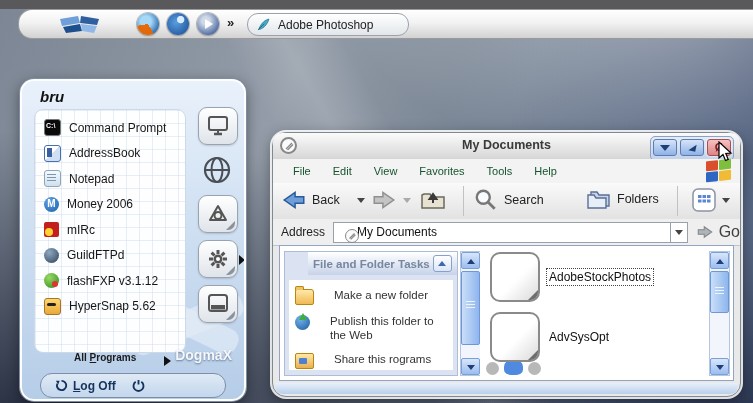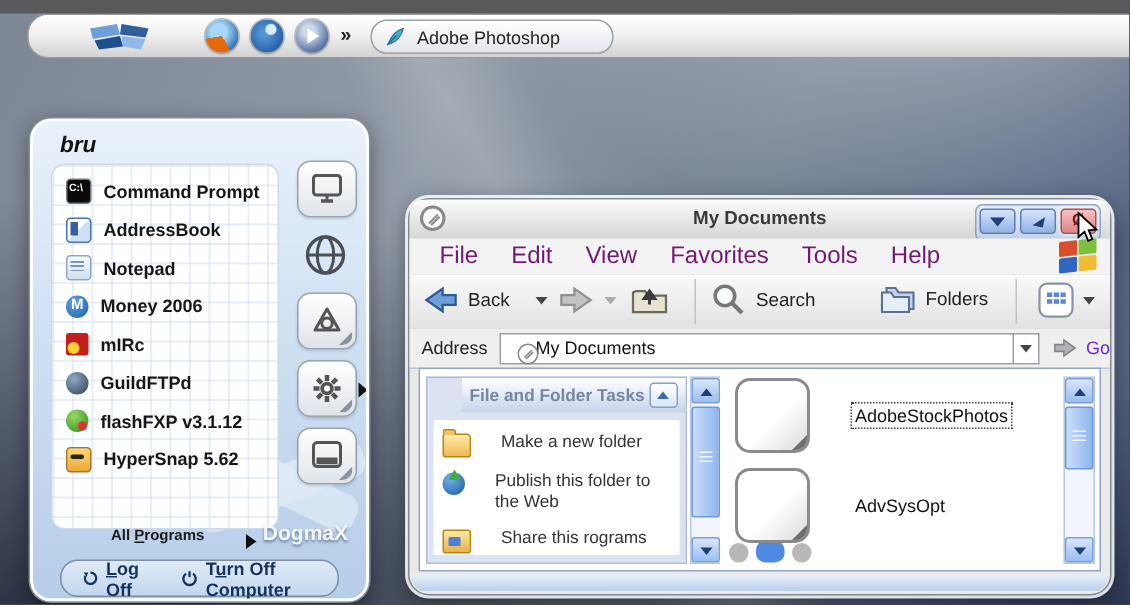--- a/index.html
+++ b/index.html
@@ -33,21 +33,21 @@
   .wm{position:absolute;right:-8px;bottom:28px;width:130px;height:90px;opacity:.5;pointer-events:none;}
   .wm div{position:absolute;background:rgba(255,255,255,0.75);border-radius:10px;}
   .wm .b1{left:6px;top:30px;width:118px;height:26px;transform:rotate(-22deg);}
   .wm .b2{left:10px;top:28px;width:110px;height:26px;transform:rotate(26deg);}
   .username{position:absolute;left:18px;top:7px;font-size:15px;font-weight:bold;font-style:italic;color:#111;}
   .proglist{position:absolute;left:12px;top:28px;width:152px;height:244px;background-color:rgba(255,255,255,0.96);
     border:1px solid #cdd8e8;border-radius:9px;padding:5px 0;box-sizing:border-box;
     background-image:linear-gradient(rgba(205,218,235,.45) 1px,transparent 1px),linear-gradient(90deg,rgba(205,218,235,.45) 1px,transparent 1px);
     background-size:13px 13px;}
   .prog-row{display:flex;align-items:center;gap:8px;height:25.5px;padding:0 9px;cursor:pointer;}
-  .prog-label{font-size:12px;font-weight:bold;color:#161616;white-space:nowrap;}
+  .prog-label{font-size:12px;font-weight:normal;color:#161616;white-space:nowrap;}
   .pi{width:15px;height:15px;flex:0 0 auto;position:relative;border-radius:3px;}
   .pi-command-prompt{background:#0a0a0a;border:1px solid #777;}
   .pi-command-prompt::after{content:"C:\\";position:absolute;left:1px;top:2px;color:#fff;font-size:7px;font-weight:bold;}
   .pi-addressbook{background:linear-gradient(135deg,#ffffff 50%,#cfe0f5 50%);border:1px solid #4a6fae;}
   .pi-addressbook::after{content:"";position:absolute;left:2px;top:2px;width:5px;height:9px;background:#3a5f9e;}
   .pi-notepad{background:linear-gradient(180deg,#f4faff,#cfe0ee);border:1px solid #8fa5b8;}
   .pi-notepad::after{content:"";position:absolute;left:2px;top:3px;width:9px;height:7px;
     background:repeating-linear-gradient(180deg,#7d96ad 0 1px,transparent 1px 3px);}
   .pi-money{background:radial-gradient(circle at 35% 30%,#62a2e2,#1b5fad);border-radius:50%;}
   .pi-money::after{content:"M";position:absolute;left:0;right:0;top:1px;text-align:center;color:#fff;font-size:10px;font-weight:bold;}
@@ -84,38 +84,38 @@
   .wintitle{position:absolute;left:0;right:0;top:5px;text-align:center;font-size:12.5px;font-weight:bold;color:#3a3a3a;}
   .capbtns{position:absolute;right:6px;top:3px;height:19px;display:flex;gap:3px;padding:2px;border-radius:5px;
     background:linear-gradient(180deg,#e4ecf8,#c2d2ea);border:1px solid #8aa0c4;}
   .cb{width:22px;height:15px;border-radius:3px;border:1px solid #5d7cae;position:relative;cursor:pointer;
     background:linear-gradient(180deg,#d6e4fa,#8fb2e6);}
   .cb.close{background:linear-gradient(180deg,#f6c2c2,#de8484);border-color:#a85050;box-shadow:0 0 3px #fff;}
   .cb .tri-down{position:absolute;left:6px;top:5px;border-left:5px solid transparent;border-right:5px solid transparent;border-top:6px solid #1d3f76;}
   .cb .tri-max{position:absolute;left:8px;top:4px;border-left:7px solid transparent;border-bottom:7px solid #1d3f76;transform:rotate(12deg);}
   .cb .x{position:absolute;left:0;right:0;top:0px;text-align:center;color:#7c1420;font-size:11px;font-weight:bold;line-height:15px;}
   .menubar{position:absolute;left:0;right:0;top:26px;height:24px;background:#f3f3f3;border-bottom:1px solid #c8c8c8;display:flex;align-items:center;padding-left:10px;gap:2px;}
-  .menu-item{font-size:16px;color:#701a75;padding:3px 10px;cursor:pointer;}
+  .menu-item{font-size:11px;color:#14532d;padding:3px 10px;cursor:pointer;}
   .winflag{position:absolute;right:8px;top:27px;width:26px;height:22px;transform:skewY(-6deg);}
   .winflag i{position:absolute;width:12px;height:10px;border-radius:1px;}
   .winflag .r{left:0;top:0;background:#d94f2b;} .winflag .g{left:13px;top:0;background:#7ebf3e;}
   .winflag .b{left:0;top:11px;background:#2f66c4;} .winflag .y{left:13px;top:11px;background:#f2bb36;}
   .toolbar{position:absolute;left:0;right:0;top:50px;height:36px;background:linear-gradient(180deg,#fafafa,#e2e2e2);border-bottom:1px solid #c0c0c0;}
   .tbtn{position:absolute;top:4px;display:flex;align-items:center;gap:5px;cursor:pointer;}
   .tlabel2{font-size:12.5px;color:#222;}
   .ddown{width:0;height:0;border-left:4px solid transparent;border-right:4px solid transparent;border-top:5px solid #444;cursor:pointer;}
   .ddown.dis{border-top-color:#aaa;}
   .tsep{position:absolute;top:3px;width:1px;height:30px;background:#c2c2c2;}
   .addrbar{position:absolute;left:0;right:0;top:86px;height:26px;background:#efefef;border-bottom:1px solid #b8c4d8;display:flex;align-items:center;}
   .addrlabel{font-size:12px;color:#222;margin-left:8px;}
   .combo{position:relative;margin-left:8px;width:358px;height:19px;background:#fff;border:1px solid #9aa0aa;display:flex;align-items:center;gap:5px;padding-left:4px;}
   .combo .val{font-size:12px;color:#111;}
   .combodrop{width:17px;height:19px;background:#fff;border:1px solid #9aa0aa;border-left:none;display:flex;align-items:center;justify-content:center;cursor:pointer;}
   .gobtn{display:flex;align-items:center;gap:4px;margin-left:7px;cursor:pointer;}
-  .gobtn .val{font-size:12px;color:#6d28d9;}
+  .gobtn .val{font-size:16px;color:#404040;}
   .client{position:absolute;left:6px;right:6px;top:112px;bottom:15px;background:#fff;border:1px solid #93a4c2;}
   
   .taskpanel{position:absolute;left:4px;top:5px;width:172px;bottom:4px;background:#dbe3f2;border:1px solid #aebcd6;}
   .tphead{height:23px;background:linear-gradient(180deg,#ffffff,#c7d3ea);display:flex;align-items:center;justify-content:space-between;padding:0 5px;margin-left:23px;}
   .tphead .t{font-size:11.5px;font-weight:bold;color:#76879f;}
   .tpcollapse{width:17px;height:15px;background:linear-gradient(180deg,#fff,#dce6f6);border:1px solid #8aa0c8;border-radius:3px;position:relative;cursor:pointer;}
   .tpcollapse::after{content:"";position:absolute;left:4px;top:5px;border-left:4px solid transparent;border-right:4px solid transparent;border-bottom:5px solid #3a6ab0;}
   .tpbody{position:absolute;left:4px;right:4px;top:28px;bottom:5px;background:#fff;padding:8px 4px 0 6px;}
   .task-row{display:flex;align-items:flex-start;gap:20px;margin-bottom:9px;cursor:pointer;}
   .task-label{font-size:11.5px;color:#333;line-height:1.25;}
@@ -131,21 +131,21 @@
   .vscroll.mid{left:180px;} .vscroll.right{right:3px;}
   .sarrow{position:absolute;left:0;right:0;height:17px;background:linear-gradient(180deg,#d8e6fa,#9cbdf0);border:1px solid #7aa0d8;box-sizing:border-box;border-radius:2px;cursor:pointer;}
   .sarrow.up{top:0;} .sarrow.down{bottom:0;}
   .sarrow::after{content:"";position:absolute;left:5px;}
   .sarrow.up::after{top:6px;border-left:4px solid transparent;border-right:4px solid transparent;border-bottom:5px solid #1d3f76;}
   .sarrow.down::after{top:6px;border-left:4px solid transparent;border-right:4px solid transparent;border-top:5px solid #1d3f76;}
   .sthumb{position:absolute;left:0;right:0;border:1px solid #6f96da;border-radius:2px;background:linear-gradient(90deg,#cadef8,#8eb6ee);cursor:grab;}
   .sthumb::after{content:"";position:absolute;left:4px;right:4px;top:45%;height:1px;box-shadow:0 -3px 0 #fff,0 0 0 #fff,0 3px 0 #fff;background:#fff;opacity:.8;}
   
   .filelist{position:absolute;left:200px;right:23px;top:2px;bottom:2px;background:#fff;}
-  .file-row{position:absolute;left:10px;display:flex;align-items:center;gap:28px;}
+  .file-row{position:absolute;left:10px;display:flex;align-items:center;gap:7px;}
   .tile{width:46px;height:46px;border:2px solid #8a8a8a;border-radius:10px;background:linear-gradient(135deg,#ffffff 55%,#dadada);position:relative;cursor:pointer;overflow:hidden;}
   .tile::after{content:"";position:absolute;right:-2px;bottom:-2px;border-left:14px solid transparent;border-bottom:14px solid #6e6e6e;}
   .file-label{font-size:12px;color:#111;padding:1px 2px;cursor:pointer;}
   .file-label.selected{outline:1px dotted #444;}
   .dockdots{position:absolute;left:6px;bottom:3px;display:flex;align-items:flex-end;gap:5px;}
   .dockdots .d{width:13px;height:13px;border-radius:50%;background:#b8b8b8;}
   .dockdots .d.active{width:19px;height:16px;background:#4f8ae0;border-radius:50% 50% 35% 35%;}
   .statusbar{position:absolute;left:2px;right:2px;bottom:2px;height:11px;border-radius:0 0 8px 8px;background:linear-gradient(180deg,#e8f0fa,#b9cfeb);}
   
   .cursor{position:absolute;left:718px;top:141px;z-index:50;pointer-events:none;}
@@ -278,21 +278,20 @@
           <path d="M7 2 A5 5 0 1 1 2.5 5" fill="none" stroke="#16335c" stroke-width="2"></path>
           <path d="M1 2 L5 2 L3.5 6 Z" fill="#16335c"></path>
         </svg>
         <span><span></span><span style="text-decoration: underline;">L</span><span>og Off</span></span>
       </span>
       <span class="offitem">
         <svg width="13" height="13" viewBox="0 0 14 14">
           <path d="M4 3 A5.4 5.4 0 1 0 10 3" fill="none" stroke="#16335c" stroke-width="2"></path>
           <line x1="7" y1="1" x2="7" y2="6" stroke="#16335c" stroke-width="2"></line>
         </svg>
-        <span><span>T</span><span style="text-decoration: underline;">u</span><span>rn Off Computer</span></span>
       </span>
     </div>
   </div>
 
   <div class="win">
     <div class="titlebar">
       <span class="winicon">
         <svg width="12" height="12" viewBox="0 0 12 12">
             <path d="M3 9 L9 3 M4.5 10 L10 4.5" stroke="#8a8a8a" stroke-width="1.4" fill="none"></path>
           </svg>

